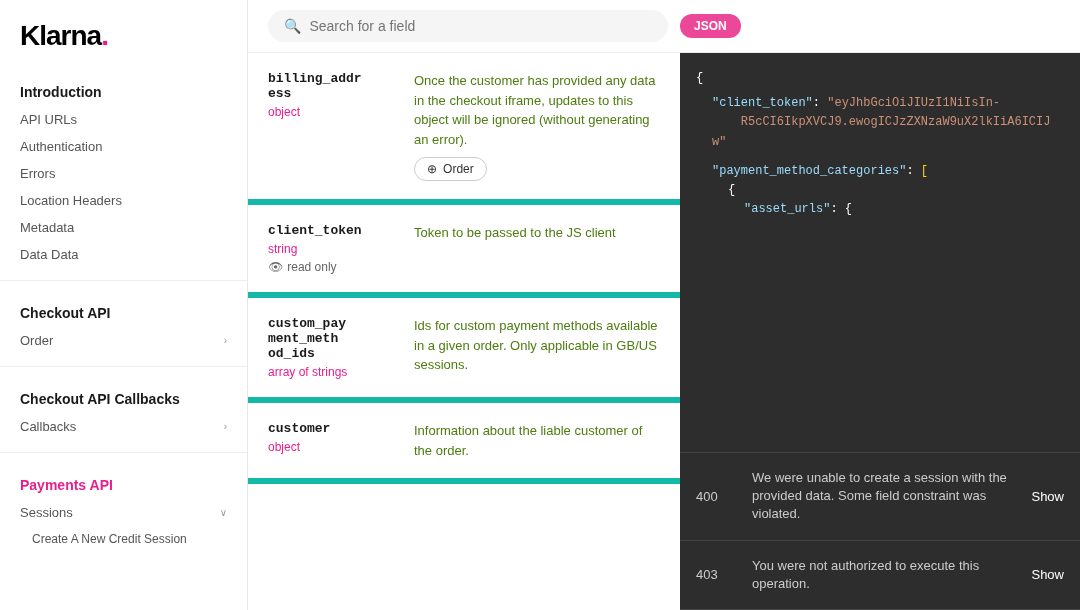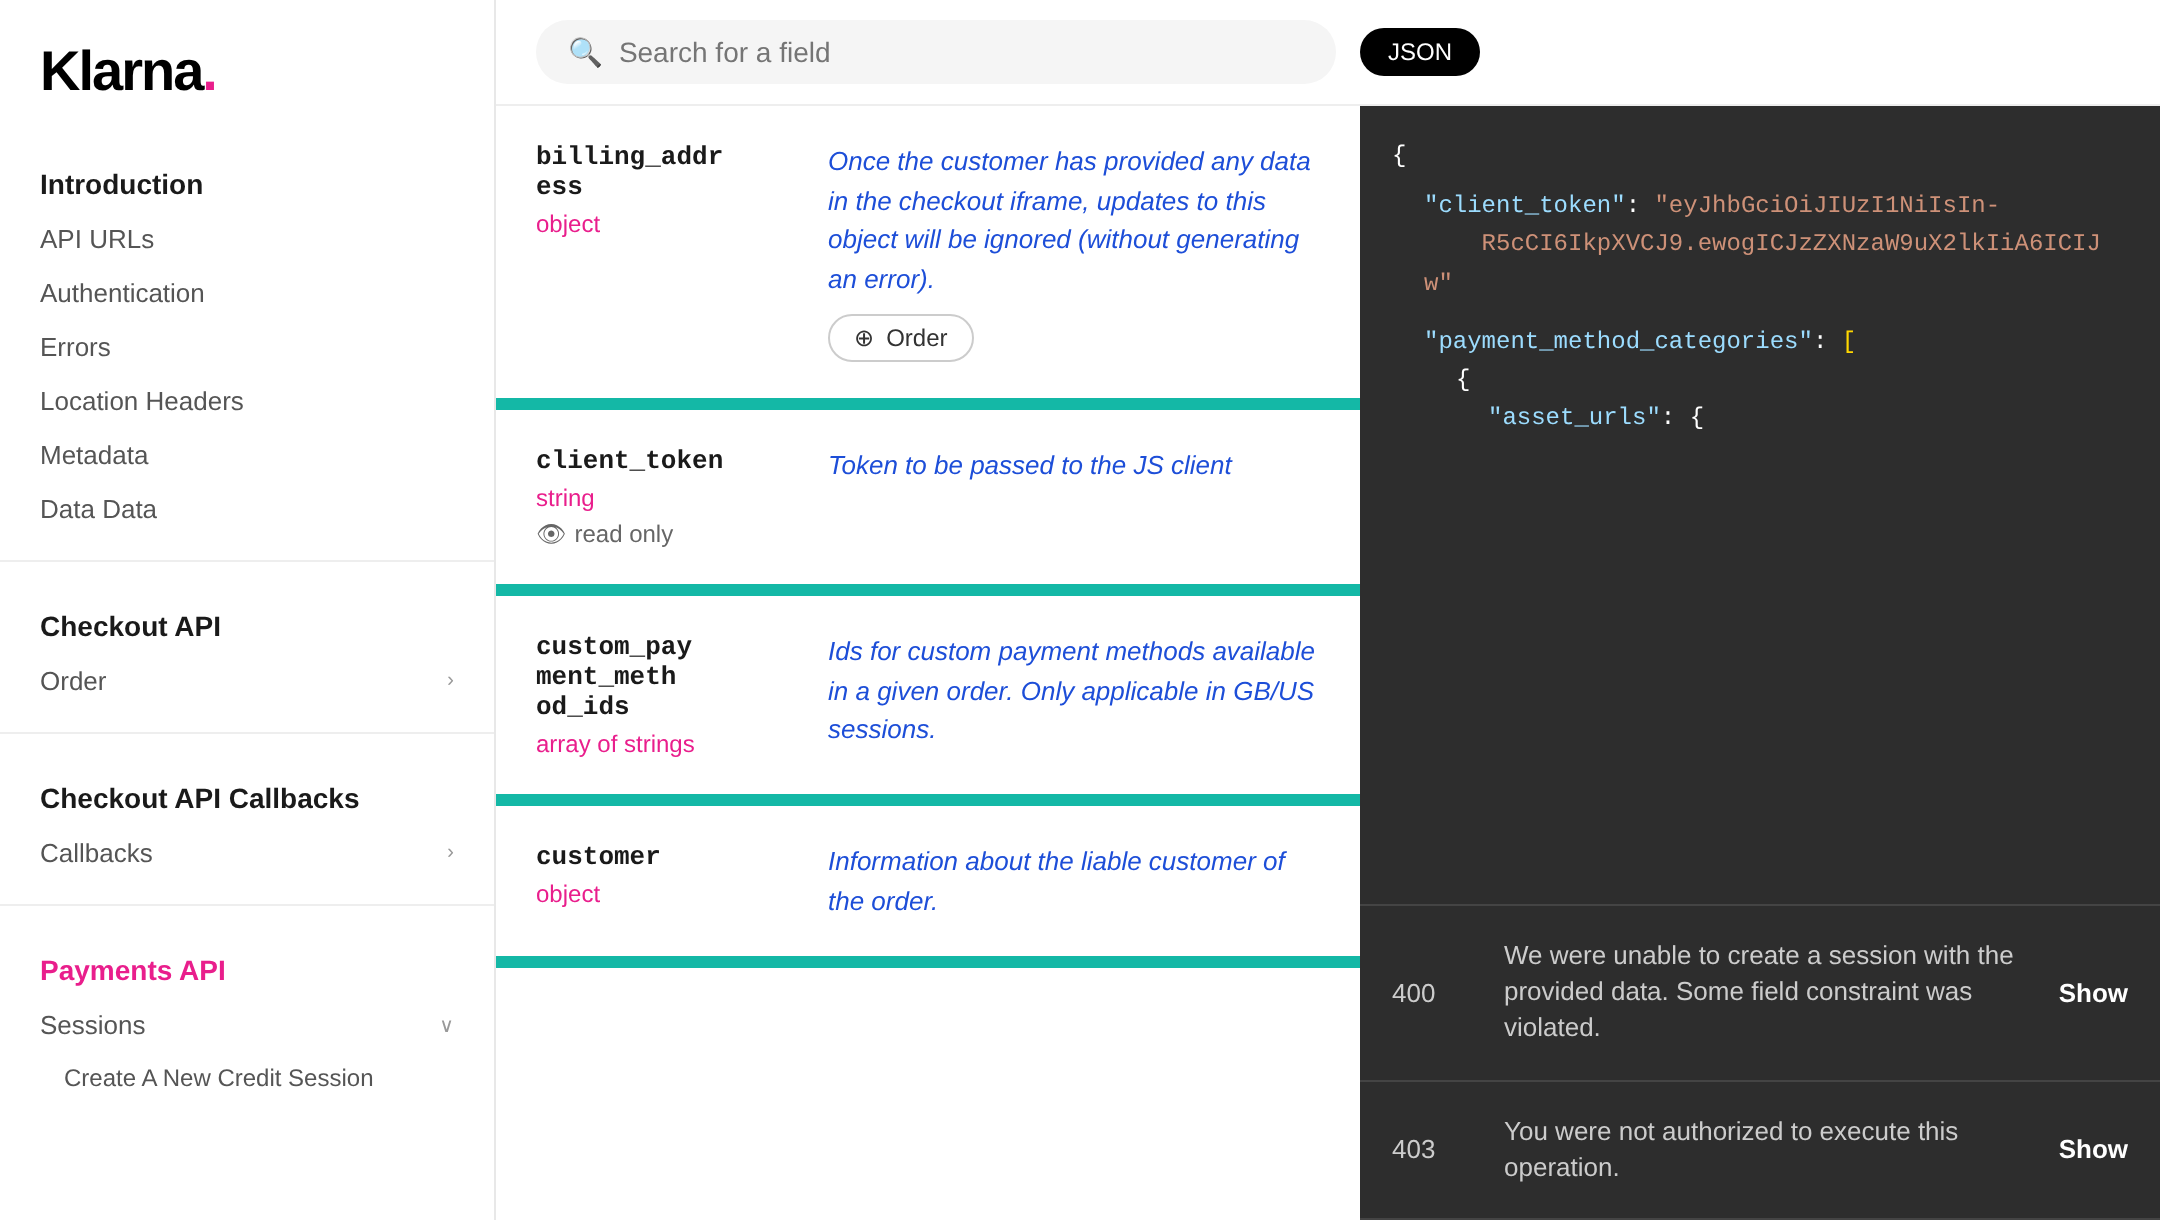--- a/index.html
+++ b/index.html
@@ -71,26 +71,26 @@
     .search-icon { color: #999; font-size: 14px; }
     .search-input {
       border: none;
       background: transparent;
       outline: none;
       font-size: 14px;
       color: #8b5cf6;
       width: 100%;
     }
     .json-badge {
-      background: #000000;
+      background: #ec4899;
       color: #fff;
       border-radius: 12px;
       padding: 5px 14px;
       font-size: 12px;
-      font-weight: 400;
+      font-weight: 700;
       cursor: pointer;
     }
 
     
     .content-panels {
       flex: 1;
       display: flex;
       overflow: hidden;
     }
 
@@ -123,23 +123,22 @@
       font-size: 12px;
       color: #666;
       margin-top: 4px;
       display: flex;
       align-items: center;
       gap: 4px;
     }
     .field-desc-col { flex: 1; }
     .field-desc {
       font-size: 13px;
-      color: #1d4ed8;
+      color: #4d7c0f;
       line-height: 1.5;
-      font-style: italic;
     }
     .expand-btn {
       display: inline-flex;
       align-items: center;
       gap: 6px;
       border: 1px solid #ccc;
       border-radius: 14px;
       padding: 4px 12px;
       font-size: 12px;
       color: #333;
@@ -186,21 +185,21 @@
     .status-desc {
       flex: 1;
       font-size: 13px;
       color: #ccc;
       line-height: 1.4;
     }
     .status-show {
       font-size: 13px;
       color: #fff;
       cursor: pointer;
-      font-weight: 700;
+      font-weight: 400;
       white-space: nowrap;
     }
 
     
     ::-webkit-scrollbar { width: 4px; }
     ::-webkit-scrollbar-track { background: transparent; }
     ::-webkit-scrollbar-thumb { background: #ddd; border-radius: 2px; }
   </style>
 </head>
 <body>

